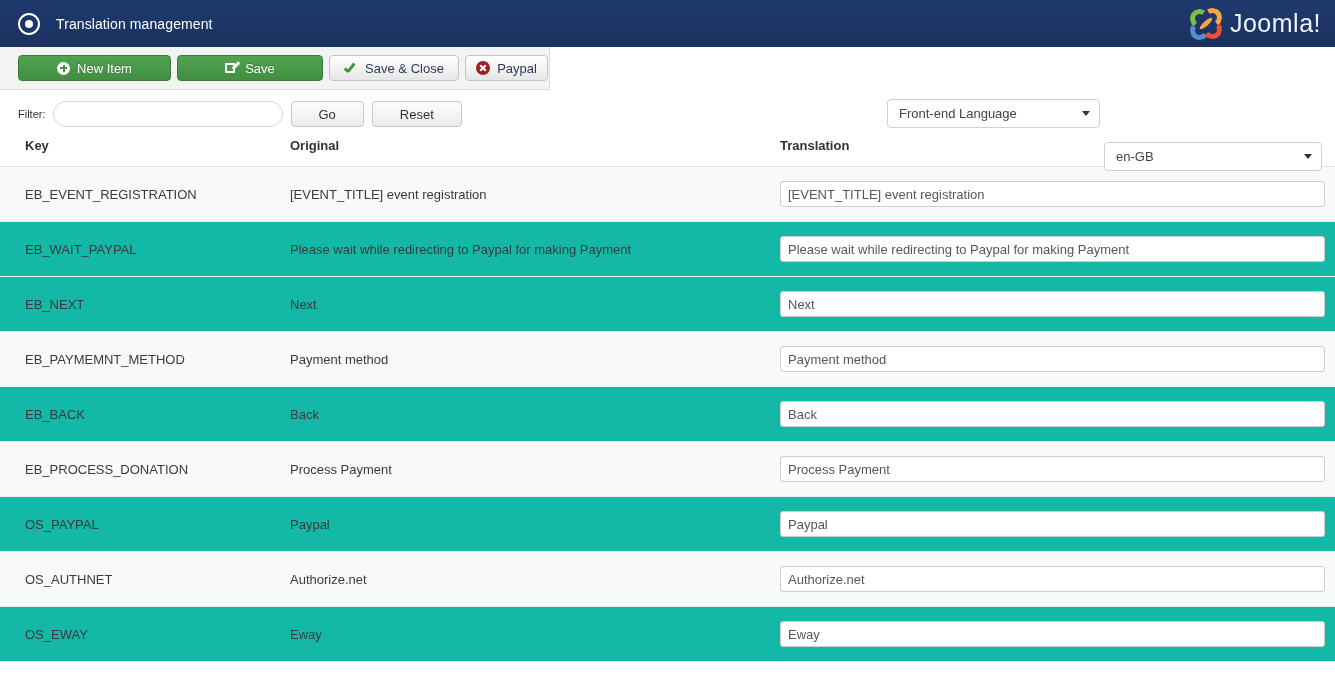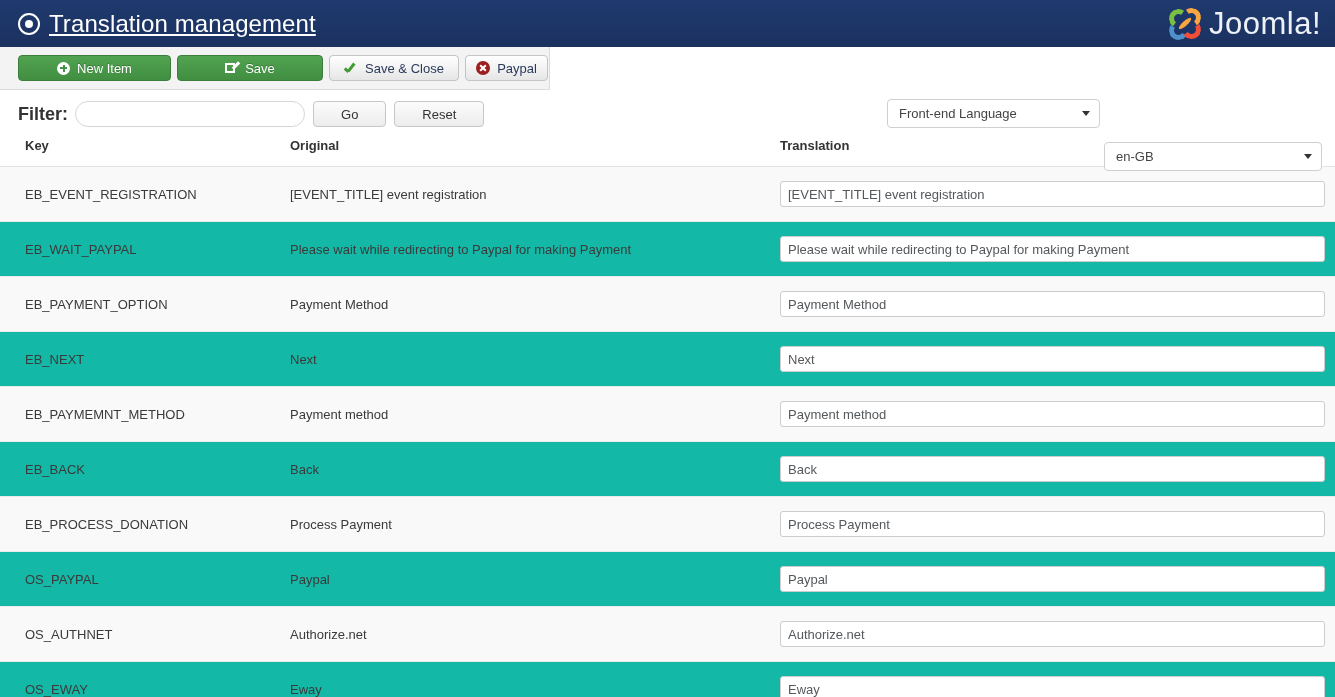--- a/index.html
+++ b/index.html
@@ -41,27 +41,26 @@
     flex: none;
   }
   .header-icon i {
     display: block;
     width: 8px;
     height: 8px;
     background: #ffffff;
     border-radius: 50%;
   }
   .header-title {
-    margin-left: 9px;
+    margin-left: 16px;
     color: #ffffff;
-    font-size: 24px;
+    font-size: 14px;
     font-weight: normal;
     letter-spacing: 0.1px;
     white-space: nowrap;
-    text-decoration: underline;
   }
   .joomla-logo {
     position: absolute;
     right: 14px;
     top: 50%;
     transform: translateY(-50%);
     display: flex;
     align-items: center;
     gap: 7px;
   }
@@ -111,21 +110,21 @@
   .jm-bar {
     position: absolute;
     left: 9px; top: 14px;
     width: 16px; height: 5px;
     background: #f9a541;
     border-radius: 3px;
     transform: rotate(-42deg);
   }
   .joomla-word {
     color: #eef2f8;
-    font-size: 31px;
+    font-size: 25px;
     letter-spacing: 0.5px;
     white-space: nowrap;
     font-weight: normal;
   }
 
   
   .toolbar {
     width: 550px;
     height: 43px;
     background: #f3f3f3;
@@ -250,24 +249,23 @@
 
   
   .filter-row {
     position: relative;
     height: 48px;
     padding-left: 18px;
     display: flex;
     align-items: center;
   }
   .filter-label {
-    font-size: 18px;
+    font-size: 11px;
     color: #333333;
     margin-right: 7px;
-    font-weight: bold;
   }
   .filter-input {
     width: 230px;
     height: 26px;
     border: 1px solid #d6d6d6;
     border-radius: 14px;
     background: #ffffff;
     padding: 0 12px;
     font-size: 13px;
     font-family: "Liberation Sans", sans-serif;
@@ -446,27 +444,20 @@
           <input type="text" class="trans-input" value="[EVENT_TITLE] event registration" style="">
         </td>
       </tr>
       <tr class="even">
         <td class="col-key cell-key">EB_WAIT_PAYPAL</td>
         <td class="col-orig cell-orig">Please wait while redirecting to Paypal for making Payment</td>
         <td class="col-trans">
           <input type="text" class="trans-input" value="Please wait while redirecting to Paypal for making Payment" style="">
         </td>
       </tr>
-      <tr class="odd">
-        <td class="col-key cell-key">EB_PAYMENT_OPTION</td>
-        <td class="col-orig cell-orig">Payment Method</td>
-        <td class="col-trans">
-          <input type="text" class="trans-input" value="Payment Method" style="">
-        </td>
-      </tr>
       <tr class="even">
         <td class="col-key cell-key">EB_NEXT</td>
         <td class="col-orig cell-orig">Next</td>
         <td class="col-trans">
           <input type="text" class="trans-input" value="Next" style="">
         </td>
       </tr>
       <tr class="odd">
         <td class="col-key cell-key">EB_PAYMEMNT_METHOD</td>
         <td class="col-orig cell-orig">Payment method</td>

